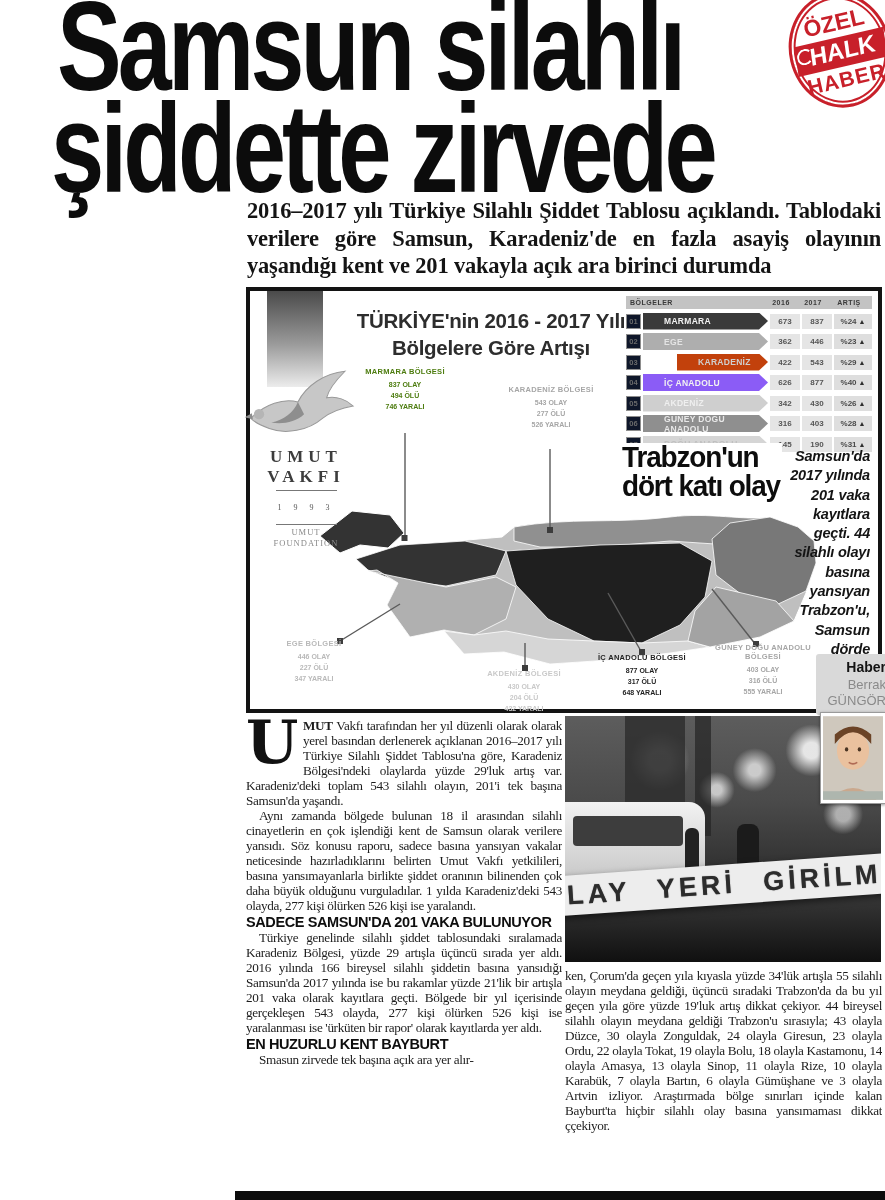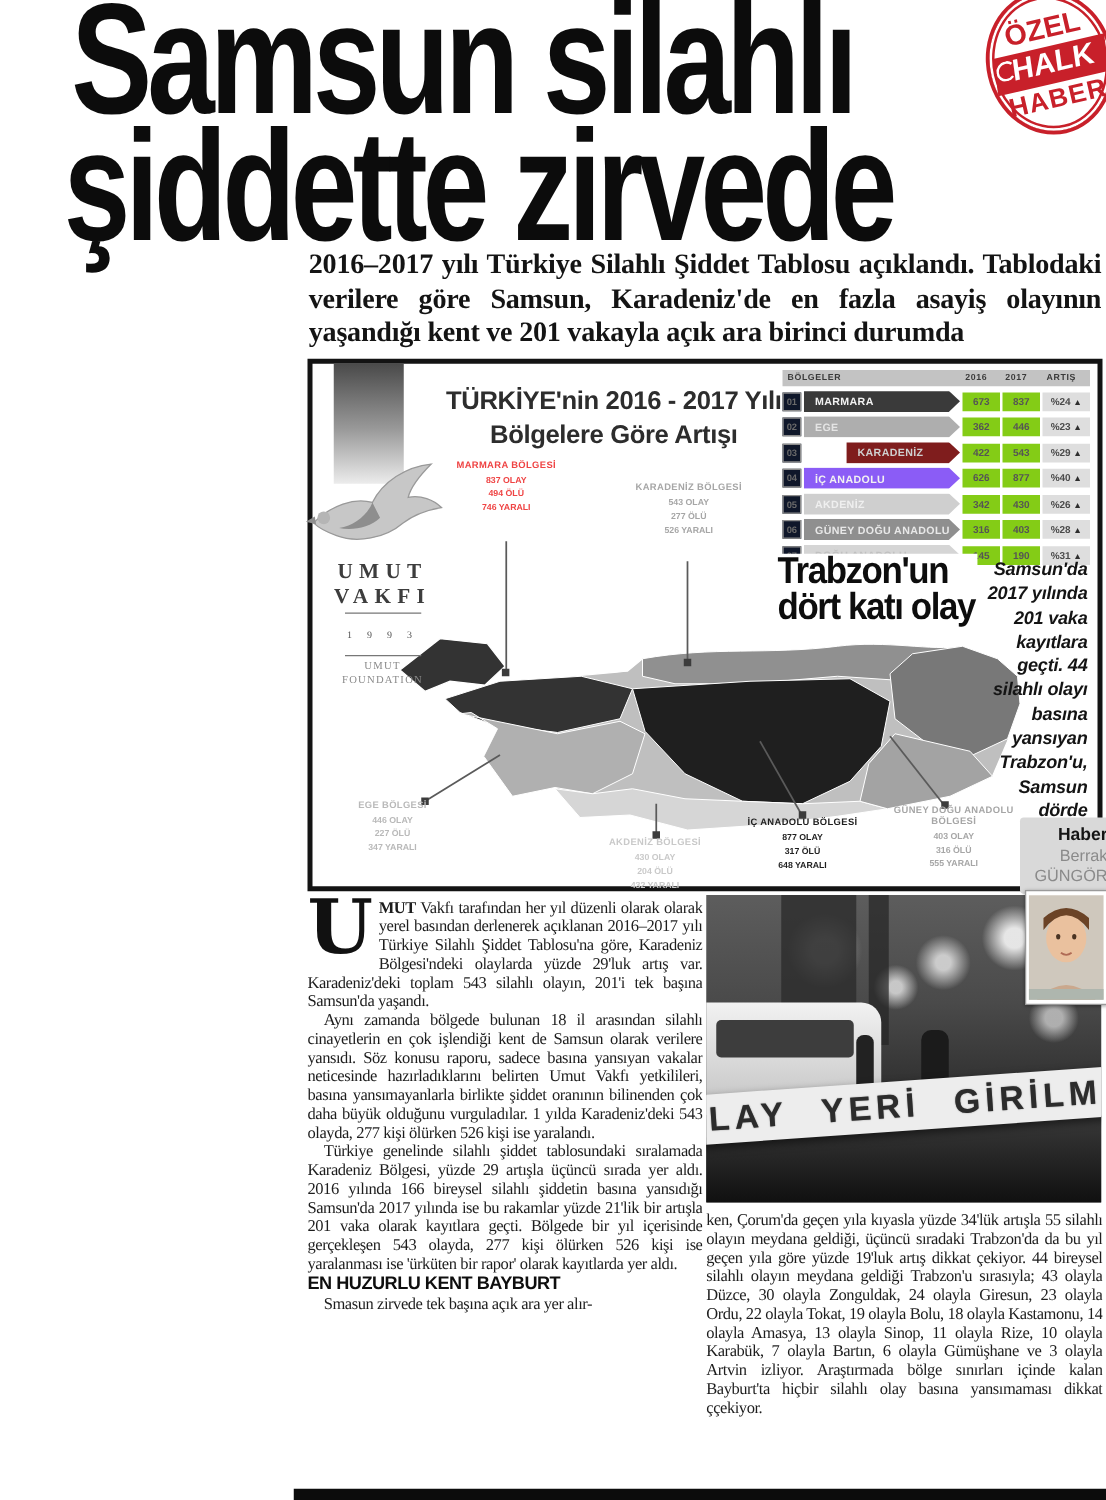--- a/index.html
+++ b/index.html
@@ -53,42 +53,42 @@
   .rtable { position:absolute; left:376px; top:5px; width:246px; z-index:2; }
   .thead  { display:flex; align-items:center; background:#c3c3c3; padding:3px 4px;
             font-size:7px; font-weight:bold; color:#3a3a3a; letter-spacing:0.5px; }
   .th-name { flex:1; }
   .th-col  { width:30px; text-align:center; margin-left:2px; }
   .th-chg  { width:38px; text-align:center; margin-left:2px; }
   .trow { display:flex; align-items:center; margin-top:3.5px; height:17px; }
   .chip { width:13px; height:13px; background:#0f172a; border:1px solid #8d8d8d; color:#6a6a6a;
           font-size:7.5px; font-weight:bold; display:flex; align-items:center; justify-content:center;
           flex:0 0 auto; }
-  .banner { flex:1; height:17px; margin-left:2px; display:flex; align-items:center; padding-left:9px;
+  .banner { flex:1; height:17px; margin-left:2px; display:flex; align-items:center; padding-left:21px;
             font-size:8.5px; font-weight:bold; letter-spacing:0.3px;
             clip-path:polygon(0 0, calc(100% - 9px) 0, 100% 50%, calc(100% - 9px) 100%, 0 100%); }
   .tone1 { background:#3a3a3a; color:#f2f2f2; }
   .tone2 { background:#aeaeae; color:#e4e4e4; }
-  .tone3 { background:#7f1d1d; color:#cfcfcf;margin-left:36px; }
+  .tone3 { background:#c2410c; color:#cfcfcf;margin-left:36px; }
   .tone4 { background:#8b5cf6; color:#f2f2f2; }
   .tone5 { background:#cfcfcf; color:#efefef; }
   .tone6 { background:#8f8f8f; color:#e8e8e8; }
   .tone7 { background:#d5d5d5; color:#c0c0c0; }
-  .tval { width:30px; margin-left:2px; background:#84cc16; height:15px; line-height:15px;
+  .tval { width:30px; margin-left:2px; background:#e5e5e5; height:15px; line-height:15px;
           text-align:center; font-size:8px; font-weight:bold; color:#555; }
   .tchg { width:38px; margin-left:2px; background:#dedede; height:15px; line-height:15px;
           text-align:center; font-size:8px; font-weight:bold; color:#4a4a4a; }
   .up   { font-style:normal; font-size:7px; color:#2e2e2e; margin-left:2px; }
   .tchg i { font-style:normal; }
 
   
   .callout { position:absolute; z-index:1; text-align:center; font-weight:bold; }
   .ct { font-size:7.5px; letter-spacing:0.3px; margin-bottom:3px; }
   .cl { font-size:7px; line-height:1.6; }
-  .co-marmara   { left:92px;  top:76px;  width:126px; color:#ef4444; }
+  .co-marmara   { left:92px;  top:76px;  width:126px; color:#4d7c0f; }
   .co-karadeniz { left:238px; top:94px;  width:126px; color:#a6a6a6; }
   .co-ege       { left:6px;   top:348px; width:116px; color:#b9b9b9; }
   .co-akdeniz   { left:213px; top:378px; width:122px; color:#c9c9c9; }
   .co-ic        { left:328px; top:362px; width:128px; color:#1f1f1f; }
   .co-gd        { left:446px; top:352px; width:134px; color:#a6a6a6; }
 
   .kicker { position:absolute; left:372px; top:152px; width:172px; z-index:2; background:#fff;
             font-weight:bold; color:#0d0d0d; font-size:30px; line-height:0.95; letter-spacing:-1.2px;
             transform:scaleX(0.93); transform-origin:0 0; padding-bottom:4px; }
   .pull-quote { position:absolute; left:534px; top:156px; width:86px; z-index:2; text-align:right;
@@ -345,20 +345,21 @@
     <div class="fig2"></div>
     <div class="road"></div>
     <div class="tape">
       <span>OLAY YERİ GİRİLMEZ</span>
     </div>
   </div>
 
   <div class="col col-left">
     <p><span class="dropcap">U</span><b>MUT</b><span> Vakfı tarafından her yıl düzenli olarak olarak yerel basından derlenerek açıklanan 2016–2017 yılı Türkiye Silahlı Şiddet Tablosu'na göre, Karadeniz Bölgesi'ndeki olaylarda yüzde 29'luk artış var. Karadeniz'deki toplam 543 silahlı olayın, 201'i tek başına Samsun'da yaşandı.</span></p>
     <p class="ind">Aynı zamanda bölgede bulunan 18 il arasından silahlı cinayetlerin en çok işlendiği kent de Samsun olarak verilere yansıdı. Söz konusu raporu, sadece basına yansıyan vakalar neticesinde hazırladıklarını belirten Umut Vakfı yetkilileri, basına yansımayanlarla birlikte şiddet oranının bilinenden çok daha büyük olduğunu vurguladılar. 1 yılda Karadeniz'deki 543 olayda, 277 kişi ölürken 526 kişi ise yaralandı.</p>
+    <h3 class="subhead">SADECE SAMSUN'DA 201 VAKA BULUNUYOR</h3>
     <p class="ind">Türkiye genelinde silahlı şiddet tablosundaki sıralamada Karadeniz Bölgesi, yüzde 29 artışla üçüncü sırada yer aldı.  2016 yılında 166 bireysel silahlı şiddetin basına yansıdığı Samsun'da 2017 yılında ise bu rakamlar yüzde 21'lik bir artışla 201 vaka olarak kayıtlara geçti. Bölgede bir yıl içerisinde gerçekleşen 543 olayda, 277 kişi ölürken 526 kişi ise yaralanması ise 'ürküten bir rapor' olarak kayıtlarda yer aldı.</p>
     <h3 class="subhead">EN HUZURLU KENT BAYBURT</h3>
     <p class="ind">Smasun zirvede tek başına açık ara yer alır-</p>
   </div>
   <div class="col col-right">
     <p>ken, Çorum'da geçen yıla kıyasla yüzde 34'lük artışla 55 silahlı olayın meydana geldiği, üçüncü sıradaki Trabzon'da da bu yıl geçen yıla göre yüzde 19'luk artış dikkat çekiyor. 44 bireysel silahlı olayın meydana geldiği Trabzon'u sırasıyla; 43 olayla Düzce, 30 olayla Zonguldak, 24 olayla Giresun, 23 olayla Ordu, 22 olayla Tokat, 19 olayla Bolu, 18 olayla Kastamonu, 14 olayla Amasya, 13 olayla Sinop, 11 olayla Rize, 10 olayla Karabük, 7 olayla Bartın, 6 olayla Gümüşhane ve 3 olayla Artvin izliyor. Araştırmada bölge sınırları içinde kalan Bayburt'ta hiçbir silahlı olay basına yansımaması dikkat ççekiyor.</p>
   </div>
 
   <div class="bottom-bar"></div>
 </div>

